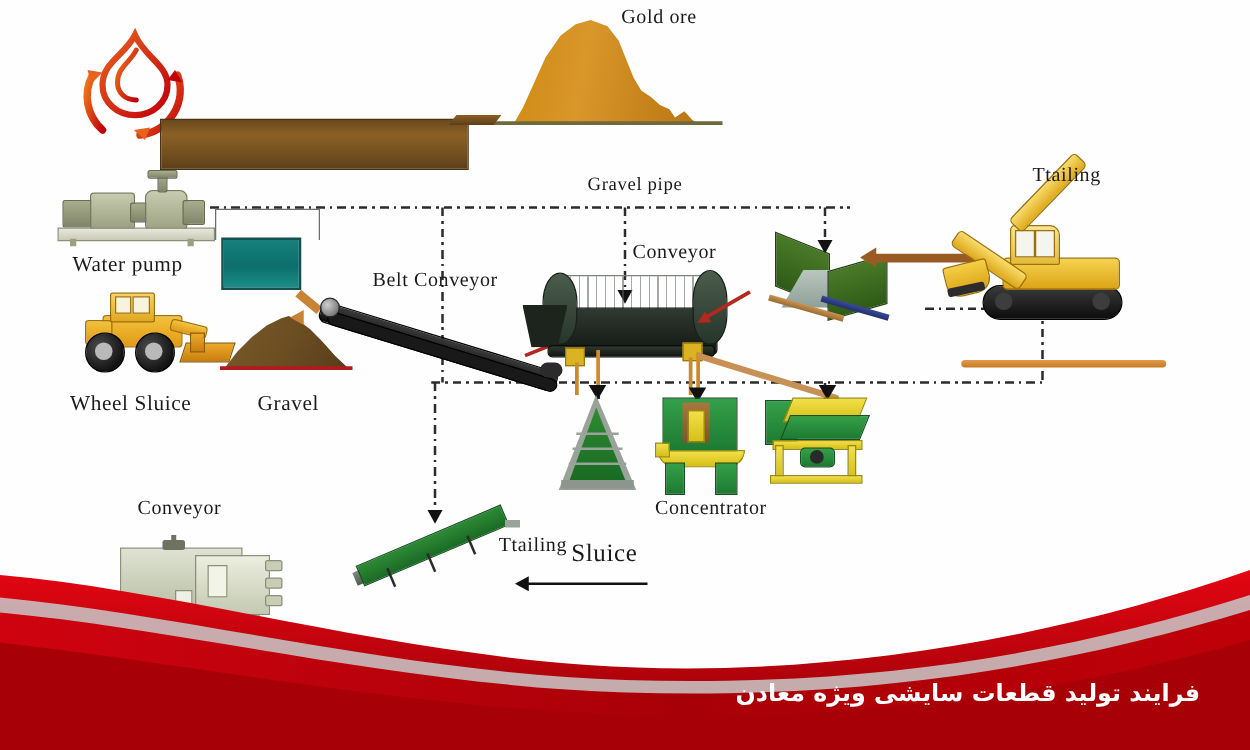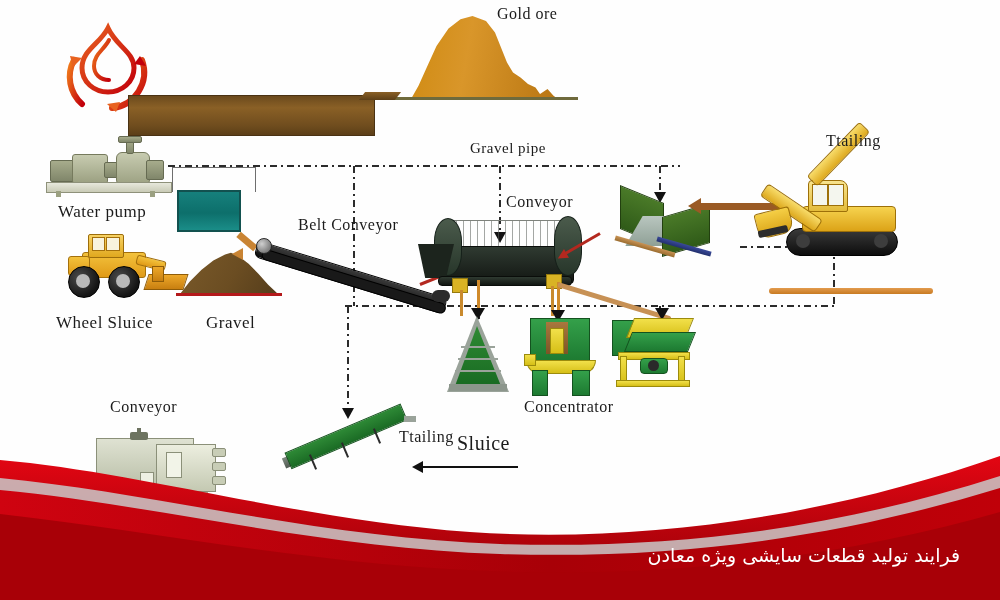--- a/index.html
+++ b/index.html
@@ -132,21 +132,21 @@
 
   
   .tl-deck{position:absolute;transform-origin:left center;background:linear-gradient(180deg,#2e8a36,#1a6a24);border:1px solid #14521d;}
   .tl-rail{position:absolute;transform-origin:left center;background:linear-gradient(180deg,#7f8a80,#515a52);}
 
   
   #banner{position:absolute;left:0;top:300px;width:1000px;height:300px;overflow:hidden;pointer-events:none;}
   #caption{
     position:absolute;right:40px;bottom:34px;
     color:#ffffff;font-family:"DejaVu Sans","Liberation Sans",sans-serif;
-    font-weight:400;font-size:19px;direction:rtl;text-align:center;
+    font-weight:700;font-size:19px;direction:rtl;text-align:center;
     letter-spacing:0px;white-space:nowrap;
   }
 </style>
 </head>
 <body>
 
 <div id="stage">
 
   <div id="logo" class="abs">
     <svg width="110" height="98" viewBox="0 0 110 98">

